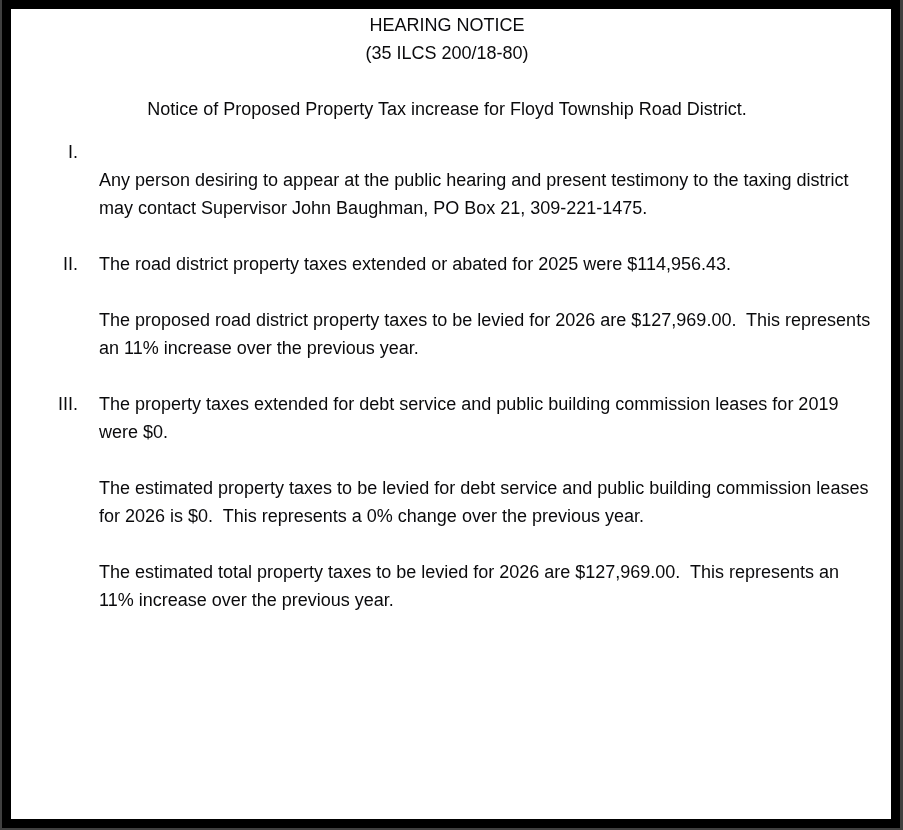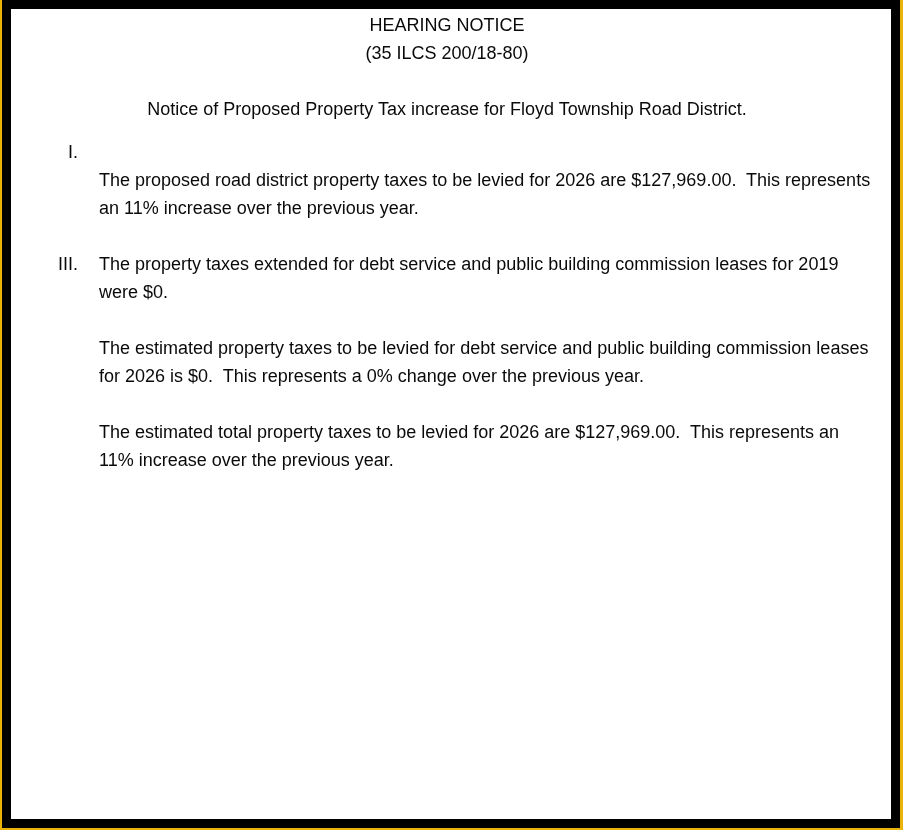--- a/index.html
+++ b/index.html
@@ -5,21 +5,21 @@
   html, body {
     margin: 0;
     padding: 0;
     background: #ffffff;
   }
   .page {
     position: relative;
     width: 903px;
     height: 830px;
     box-sizing: border-box;
-    background: #eab308;
+    background: #404040;
     font-family: "Liberation Sans", sans-serif;
     color: #0a0a0c;
   }
   .doc-frame {
     position: absolute;
     left: 2px;
     top: 0px;
     right: 3px;
     bottom: 2px;
     border: 9px solid #000000;
@@ -69,24 +69,29 @@
       </div>
 
       <div class="center-line subtitle-line">Notice of Proposed Property Tax increase for Floyd Township Road District.</div>
 
       <div class="section">
         <div class="row">
           <div class="gutter">I.</div>
         </div>
         <div class="row">
           <div class="gutter"></div>
+          <p class="para">Any person desiring to appear at the public hearing and present testimony to the taxing district may contact Supervisor John Baughman, PO Box 21, 309-221-1475.</p>
         </div>
       </div>
 
       <div class="section">
+        <div class="row">
+          <div class="gutter">II.</div>
+          <p class="para">The road district property taxes extended or abated for 2025 were $114,956.43.</p>
+        </div>
         <div class="row">
           <div class="gutter"></div>
           <p class="para">The proposed road district property taxes to be levied for 2026 are $127,969.00.  This represents an 11% increase over the previous year.</p>
         </div>
       </div>
 
       <div class="section">
         <div class="row">
           <div class="gutter">III.</div>
           <p class="para">The property taxes extended for debt service and public building commission leases for 2019 were $0.</p>

